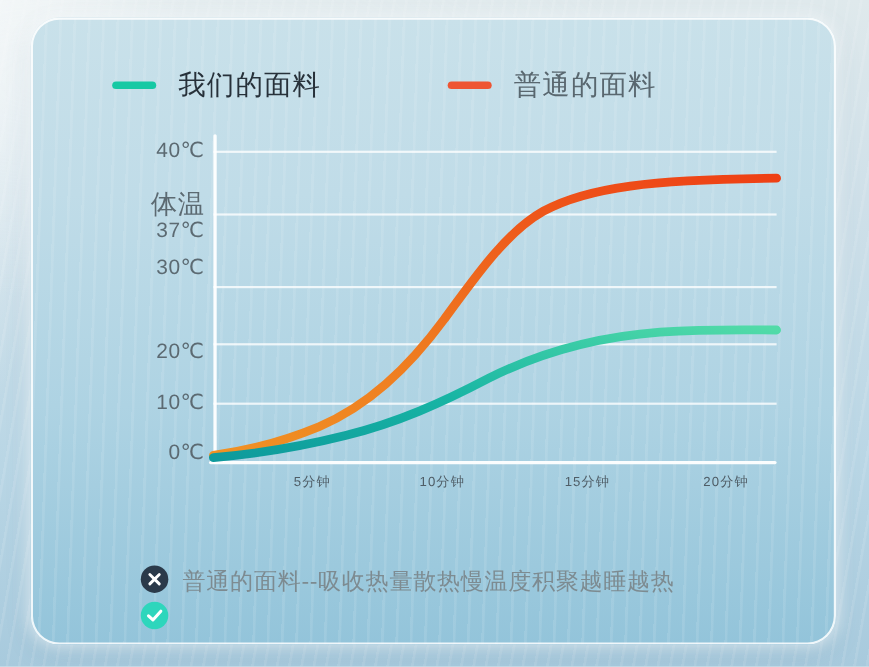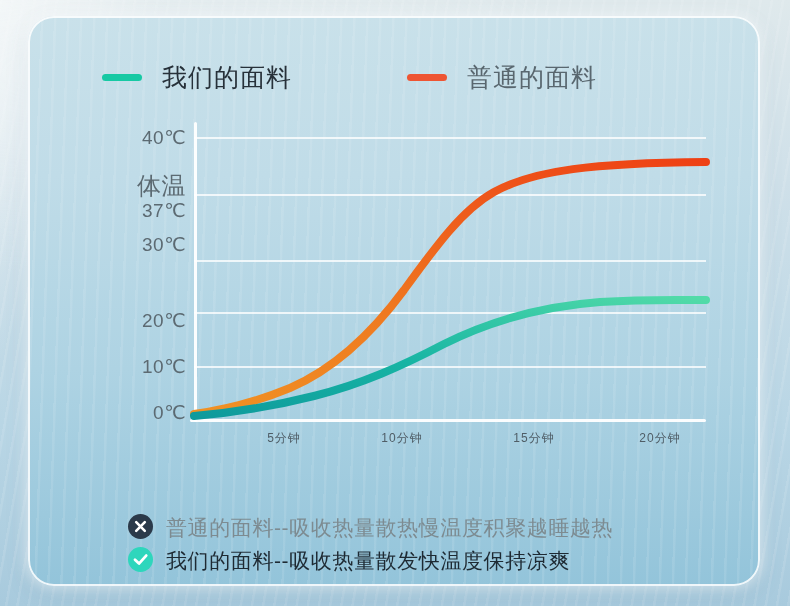--- a/index.html
+++ b/index.html
@@ -165,18 +165,17 @@
         </span>
         <span class="btext">普通的面料--吸收热量散热慢温度积聚越睡越热</span>
       </div>
 
       <div class="bullet strong">
         <span class="bicon" style="background:#2ed6bc">
           <svg width="25" height="25" viewBox="0 0 25 25">
             <path d="M7 12.8 L11 16.6 L18.2 8.6" fill="none" stroke="#ffffff" stroke-width="2.8" stroke-linecap="round" stroke-linejoin="round"></path>
           </svg>
         </span>
-        <span class="btext">我们的面料--吸收热量散发快温度保持凉爽</span>
       </div>
 
     </div>
   </div>
 </div>
 
 </body></html>

